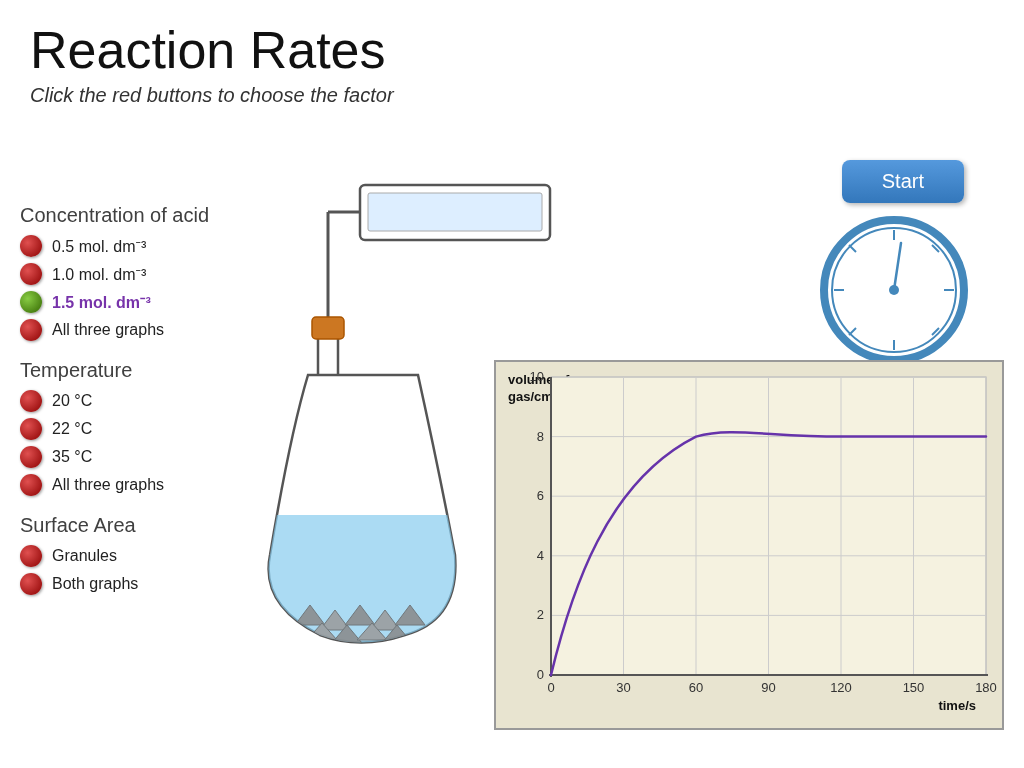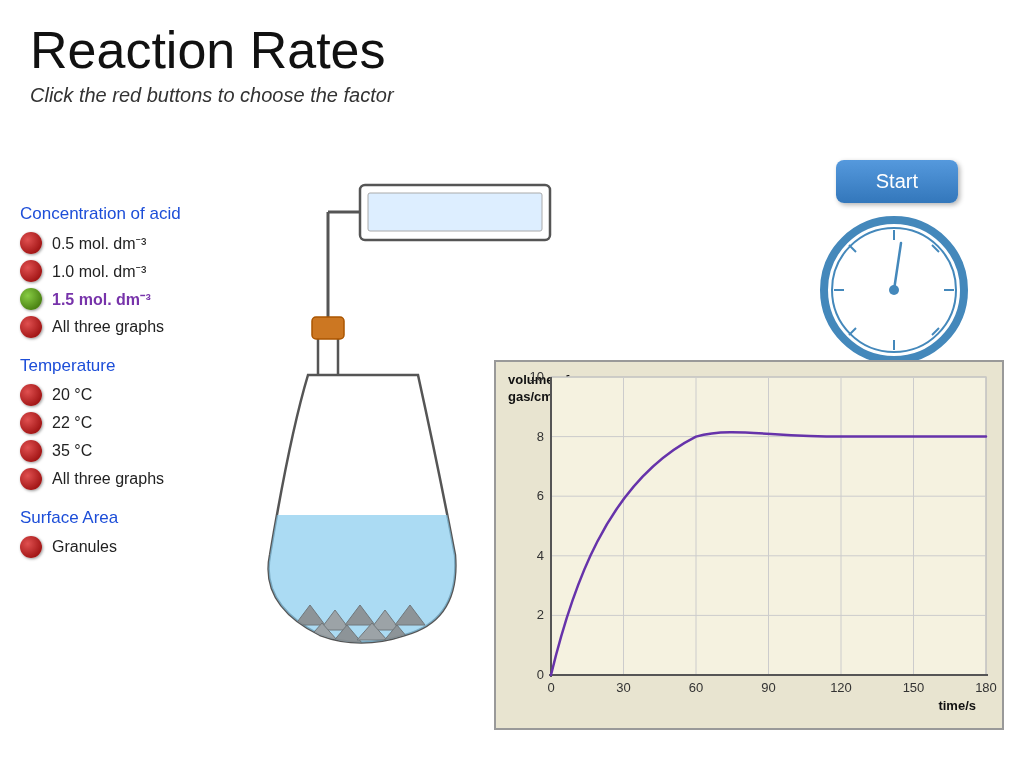--- a/index.html
+++ b/index.html
@@ -35,23 +35,23 @@
     }
 
     .left-panel {
       position: absolute;
       left: 20px;
       top: 190px;
       width: 240px;
     }
 
     .section-title {
-      font-size: 17px;
+      font-size: 20px;
       font-weight: normal;
-      color: #1d4ed8;
+      color: #404040;
       margin-bottom: 8px;
       margin-top: 14px;
     }
 
     .option-row {
       display: flex;
       align-items: center;
       margin-bottom: 6px;
       cursor: pointer;
     }
@@ -103,21 +103,21 @@
       top: 10px;
       font-size: 13px;
       font-weight: bold;
       color: #111;
       line-height: 1.3;
     }
 
     
     .start-btn {
       position: absolute;
-      right: 66px;
+      right: 60px;
       top: 160px;
       background: linear-gradient(to bottom, #5599dd, #3377bb);
       color: white;
       border: none;
       border-radius: 8px;
       padding: 10px 40px;
       font-size: 20px;
       cursor: pointer;
       box-shadow: 2px 2px 5px rgba(0,0,0,0.3);
     }
@@ -204,20 +204,24 @@
     </div>
     <div class="option-row">
       <div class="red-dot"></div>
       <span class="option-label">All three graphs</span>
     </div>
 
     <div class="section-title" style="margin-top:18px;">Surface Area</div>
     <div class="option-row">
       <div class="red-dot"></div>
       <span class="option-label">Granules</span>
+    </div>
+    <div class="option-row">
+      <div class="red-dot"></div>
+      <span class="option-label">Both graphs</span>
     </div>
   </div>
 
   <svg width="340" height="530" style="position:absolute; left:240px; top:175px;">
 
     <rect x="120" y="10" width="190" height="55" rx="5" ry="5" fill="white" stroke="#555" stroke-width="2.5"></rect>
 
     <rect x="128" y="18" width="174" height="38" rx="2" fill="#ddeeff" stroke="#aaa" stroke-width="1"></rect>
 
     <line x1="120" y1="37" x2="88" y2="37" stroke="#555" stroke-width="3"></line>

